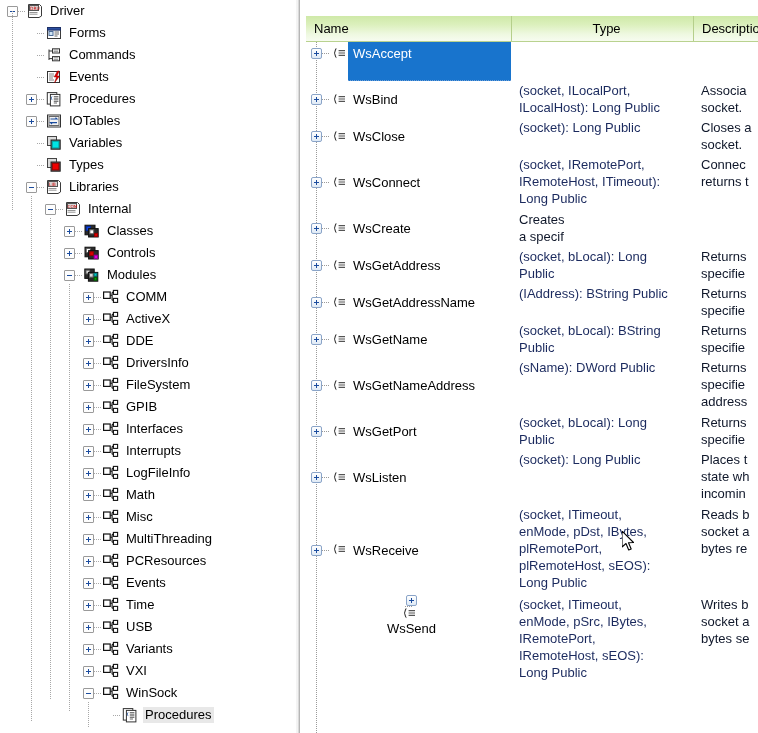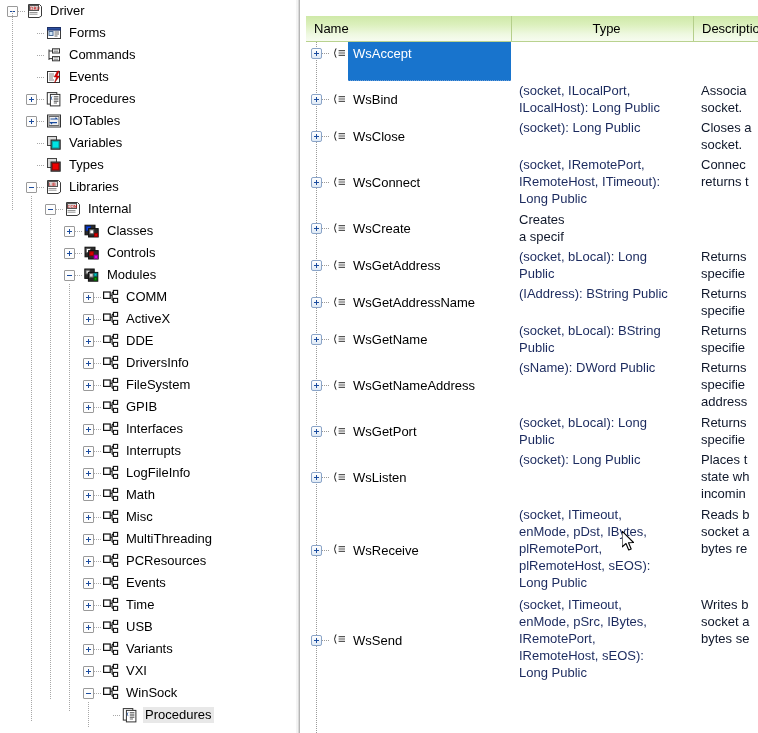--- a/index.html
+++ b/index.html
@@ -897,21 +897,21 @@
 Long Public</div>
             </div>
             <div class="cell c-desc" style="height: 90px;">
               <div class="dcell">Reads b
 socket a
 bytes re</div>
             </div>
           </div>
           <div class="grow" style="min-height: 90px;">
             <div class="cell c-name" style="height: 90px;">
-              <div class="namewrap" style="height: 90px;">
+              <div class="namewrap" style="height: 90px; flex-direction: column;">
                 <div class="gexp"></div>
                 <div class="gdots"></div>
                 <span class="procicon"><svg viewBox="0 0 16 14" width="16" height="14">
                     <path d="M5.4 1.6c-1.5 0-1.0 4.4-2.3 4.4 1.3 0 0.8 4.6 2.3 4.6" fill="none" stroke="#333" stroke-width="1.1"></path>
                     <path d="M7.6 3.6h6.4M7.6 6h6.4M7.6 8.4h6.4" stroke="#555" stroke-width="1.2"></path>
                   </svg></span>
                 <span class="ntext">WsSend</span>
               </div>
             </div>
             <div class="cell c-type" style="height: 90px;">

